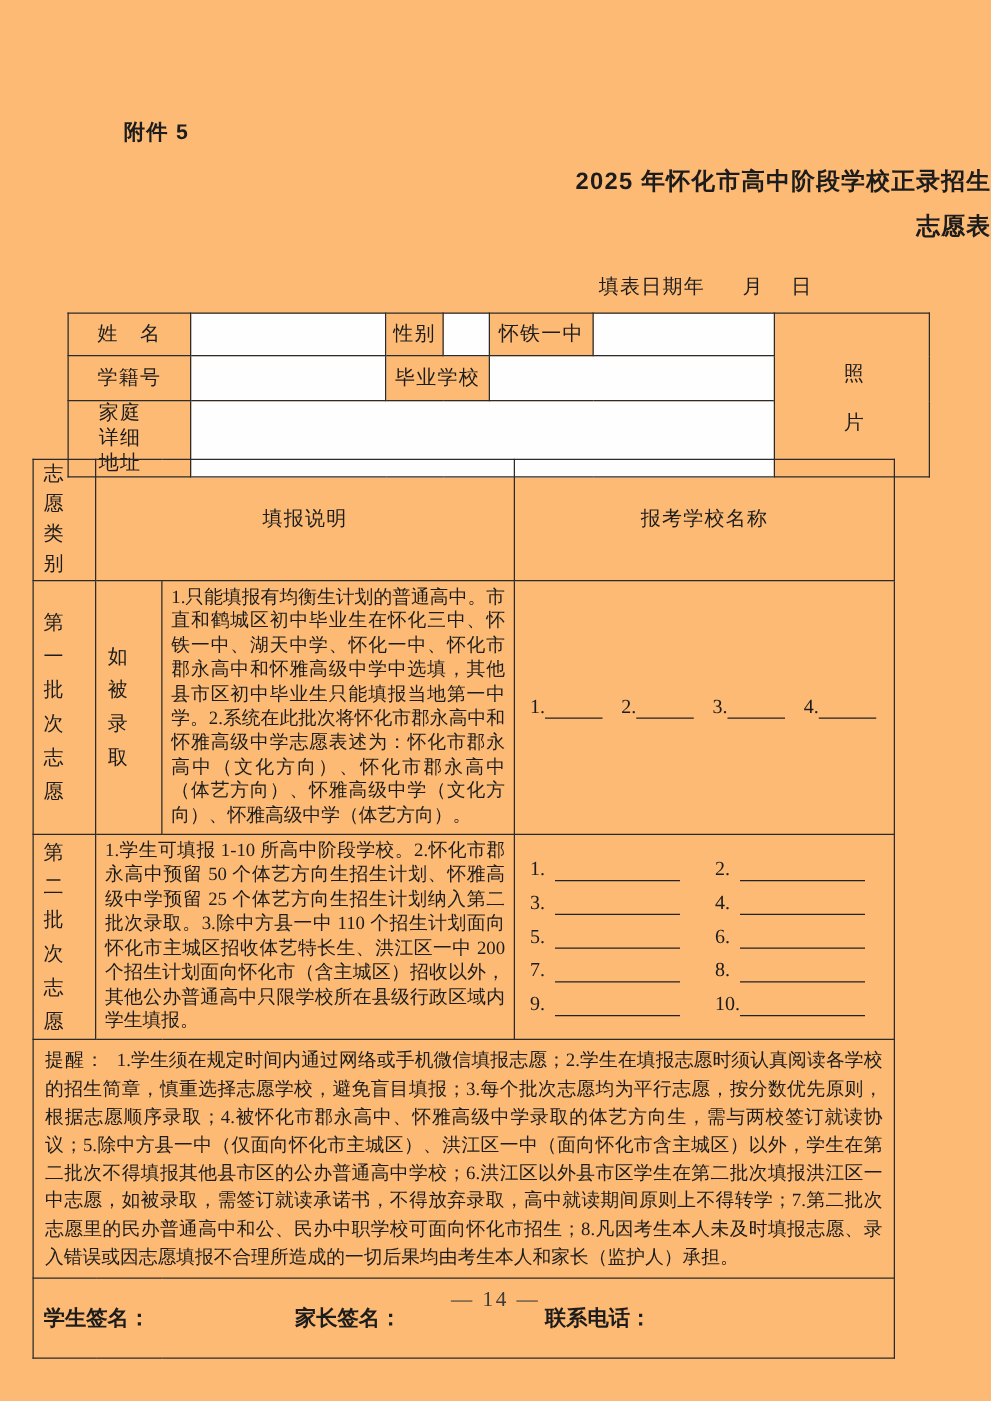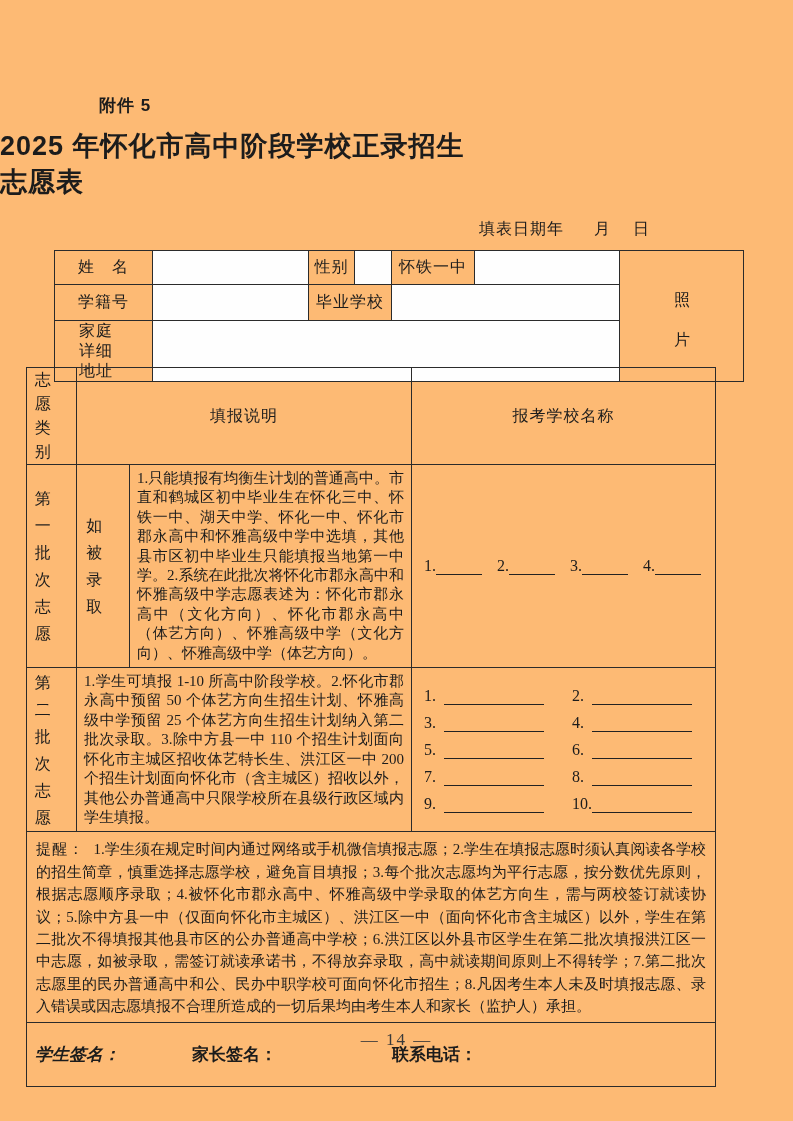--- a/index.html
+++ b/index.html
@@ -13,23 +13,23 @@
     color:#1c1c1c;
     overflow:hidden;
   }
   .attachment{
     position:absolute;top:94px;left:99px;
     font-family:"Liberation Sans","DejaVu Sans",sans-serif;
     font-weight:bold;font-size:17px;letter-spacing:1px;
   }
   .title{
     position:absolute;top:128px;left:0;right:0;
-    text-align:left;
+    text-align:right;
     font-family:"Liberation Sans","DejaVu Sans",sans-serif;
-    font-weight:bold;font-size:27px;line-height:36px;letter-spacing:1px;
+    font-weight:bold;font-size:19px;line-height:36px;letter-spacing:1px;
   }
   .date-row{
     position:absolute;top:219px;left:0;right:0;
     padding-right:143px;
     display:flex;justify-content:flex-end;align-items:center;
     font-size:16px;letter-spacing:1px;
   }
   .date-row .dl{}
   .date-row .yy{margin-right:30px;}
   .date-row .mm{margin-right:22px;}
@@ -68,21 +68,21 @@
   .slot2{display:flex;align-items:flex-end;}
   .slot2 .num{min-width:20px;display:inline-block;}
 
   td.reminder-cell{padding:6px 9px 4px 9px;line-height:22.4px;font-size:15px;text-align:justify;}
   .rem-label{letter-spacing:1px;margin-right:9px;}
 
   td.sig-cell{padding:0 0 0 8px;
     font-family:"Liberation Sans","DejaVu Sans",sans-serif;
     font-weight:bold;font-size:17px;}
   .sig-row{display:flex;align-items:center;}
-  .sig-student{margin-right:72px;font-style:italic;}
+  .sig-student{margin-right:116px;}
   .sig-parent{margin-right:115px;}
 
   .page-number{
     position:absolute;top:1030px;left:0;right:0;
     text-align:center;font-size:17px;color:#3a3a3a;letter-spacing:2px;
   }
 </style>
 </head>
 <body>
 

